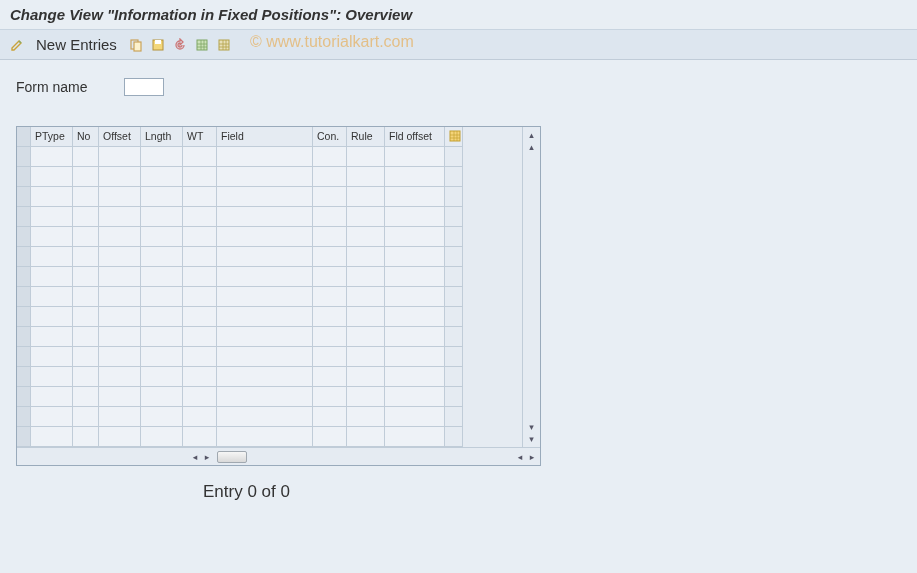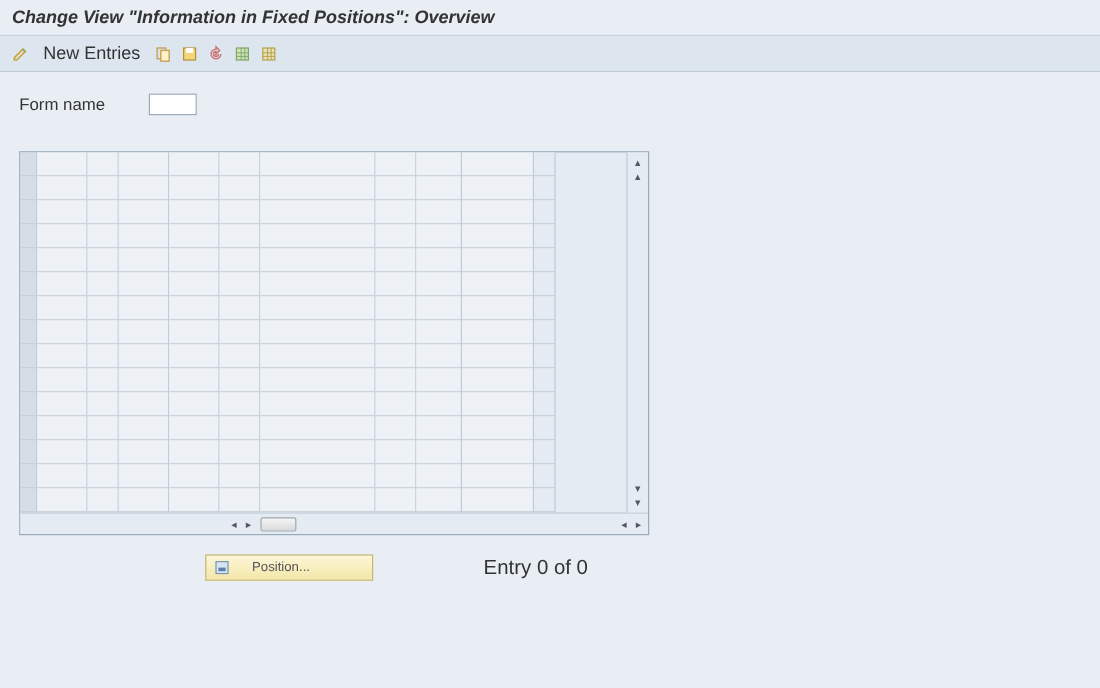--- a/index.html
+++ b/index.html
@@ -220,32 +220,51 @@
         <rect x="2" y="2" width="10" height="10" fill="#cde3b8" stroke="#7fa664" stroke-width="1"></rect>
         <path d="M2 6 H12 M2 9 H12 M6 2 V12 M9 2 V12" stroke="#7fa664" stroke-width="0.8"></path>
       </svg>
   </span>
   <span class="tb-icon">
     <svg width="14" height="14">
         <rect x="2" y="2" width="10" height="10" fill="#e8e0b8" stroke="#b4a24a" stroke-width="1"></rect>
         <path d="M2 6 H12 M2 9 H12 M6 2 V12 M9 2 V12" stroke="#b4a24a" stroke-width="0.8"></path>
       </svg>
   </span>
+  <span class="watermark">© www.tutorialkart.com</span>
 </div>
 
 <div class="form-area">
   <div class="field-row">
     <span class="field-label">Form name</span>
     <input class="field-input" value="" style="">
   </div>
 </div>
 
 <div class="table-outer">
   <div class="table-wrap">
     <div class="table-main">
+      <div class="table-head">
+        <div class="th sel-col"></div>
+        <div class="th c-ptype">PType</div>
+        <div class="th c-no">No</div>
+        <div class="th c-offset">Offset</div>
+        <div class="th c-lngth">Lngth</div>
+        <div class="th c-wt">WT</div>
+        <div class="th c-field">Field</div>
+        <div class="th c-con">Con.</div>
+        <div class="th c-rule">Rule</div>
+        <div class="th c-fldoff">Fld offset</div>
+        <div class="th c-cfg">
+          <svg width="12" height="12">
+              <rect x="1" y="1" width="10" height="10" fill="#f4d47a" stroke="#c4a030"></rect>
+              <path d="M1 5 H11 M1 8 H11 M5 1 V11 M8 1 V11" stroke="#c4a030" stroke-width="0.7"></path>
+            </svg>
+        </div>
+      </div>
       <div class="table-body" id="table-body">
           <div class="row">
             <div class="td sel-col"></div>
             <div class="td c-ptype"></div>
             <div class="td c-no"></div>
             <div class="td c-offset"></div>
             <div class="td c-lngth"></div>
             <div class="td c-wt"></div>
             <div class="td c-field"></div>
             <div class="td c-con"></div>
@@ -453,23 +472,14 @@
     <div class="arrow">◂</div>
     <div class="arrow">▸</div>
     <div class="thumb"></div>
     <div class="track"></div>
     <div class="arrow">◂</div>
     <div class="arrow">▸</div>
   </div>
 </div>
 
 <div class="footer-row">
-  <span class="position-btn">
-    <span class="pb-icon">
-      <svg width="12" height="12">
-          <rect x="1" y="1" width="10" height="10" fill="#d6e4f4" stroke="#7a94b0"></rect>
-          <rect x="3" y="6" width="6" height="3" fill="#5a80a8"></rect>
-        </svg>
-    </span>
-    <span>Position...</span>
-  </span>
   <span class="entry-text">Entry 0 of 0</span>
 </div>
 
 </body></html>

